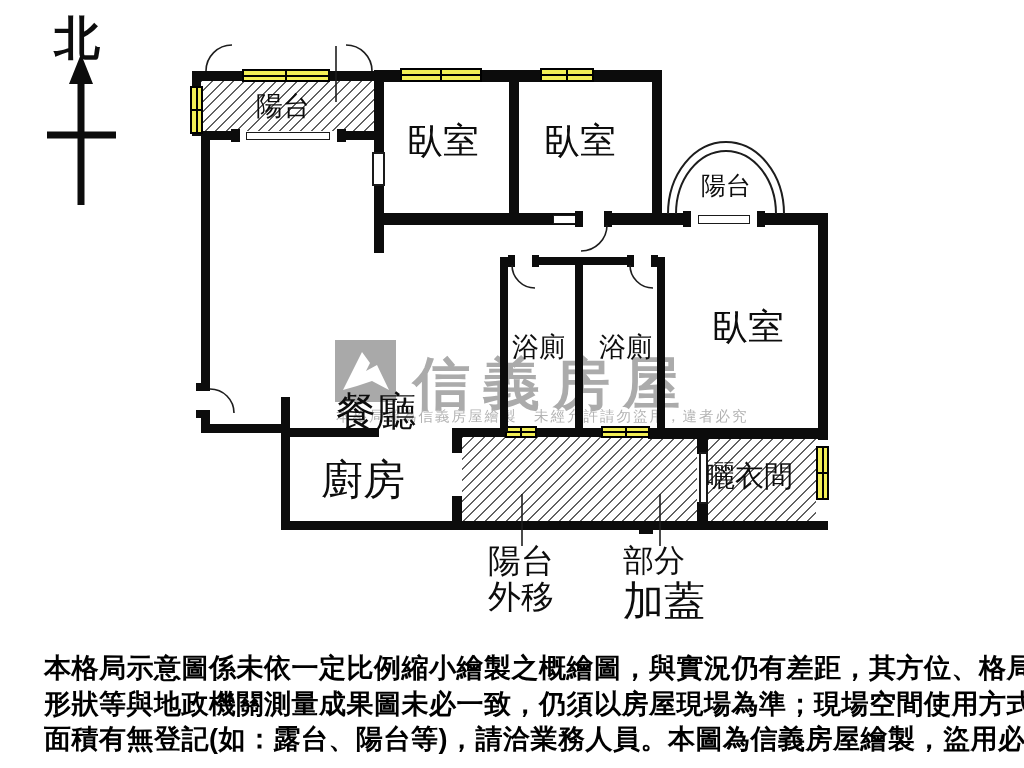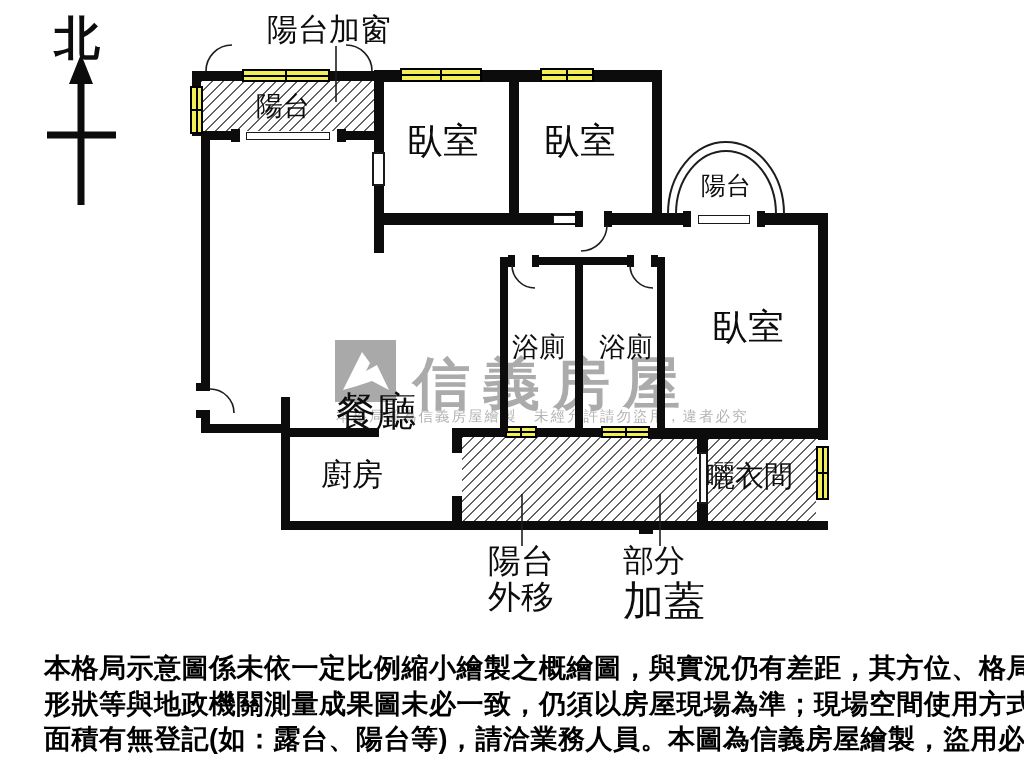--- a/index.html
+++ b/index.html
@@ -128,30 +128,29 @@
       <path d="M 676 214 A 50 63 0 0 1 776 214"></path>
     </g>
     <g stroke="#1d1d1d" stroke-width="1.6">
       <line x1="336" y1="46" x2="336" y2="102"></line>
       <line x1="522" y1="494" x2="522" y2="546"></line>
       <line x1="660" y1="494" x2="660" y2="546"></line>
     </g>
   </svg>
 
   <div class="lbl" style="left:54px;top:14px;font-size:46px;font-weight:bold;">北</div>
-  <div class="lbl" style="left:267px;top:13px;font-size:31px;">陽台加窗</div>
   <div class="lbl" style="left:256px;top:92px;font-size:27px;">陽台</div>
   <div class="lbl" style="left:407px;top:122px;font-size:36px;">臥室</div>
   <div class="lbl" style="left:544px;top:122px;font-size:36px;">臥室</div>
   <div class="lbl" style="left:701px;top:173px;font-size:25px;">陽台</div>
   <div class="lbl" style="left:712px;top:308px;font-size:36px;">臥室</div>
   <div class="lbl" style="left:512px;top:333px;font-size:27px;">浴廁</div>
   <div class="lbl" style="left:599px;top:333px;font-size:27px;">浴廁</div>
   <div class="lbl" style="left:336px;top:355px;font-size:40px;margin-top:35px;">餐廳</div>
-  <div class="lbl" style="left:321px;top:458px;font-size:31px;">廚房</div>
+  <div class="lbl" style="left:321px;top:458px;font-size:42px;">廚房</div>
   <div class="lbl" style="left:706px;top:461px;font-size:29px;">曬衣間</div>
   <div class="lbl" style="left:488px;top:544px;font-size:33px;">陽台</div>
   <div class="lbl" style="left:488px;top:580px;font-size:33px;">外移</div>
   <div class="lbl" style="left:623px;top:544px;font-size:31px;">部分</div>
   <div class="lbl" style="left:623px;top:580px;font-size:41px;">加蓋</div>
 
   <div class="disc" style="top:651px;">本格局示意圖係未依一定比例縮小繪製之概繪圖，與實況仍有差距，其方位、格局、</div>
   <div class="disc" style="top:687px;">形狀等與地政機關測量成果圖未必一致，仍須以房屋現場為準；現場空間使用方式及</div>
   <div class="disc" style="top:722px;">面積有無登記(如：露台、陽台等)，請洽業務人員。本圖為信義房屋繪製，盜用必究。</div>
 

